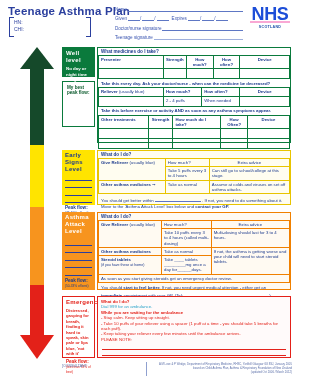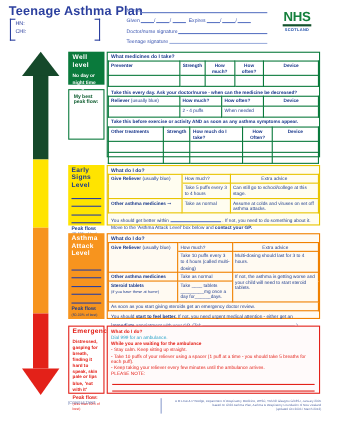--- a/index.html
+++ b/index.html
@@ -21,22 +21,22 @@
 
   .flds{position:absolute;left:115px;top:6px;width:128px;}
   .fl{display:flex;align-items:flex-end;font-size:4.6px;color:#3a55b0;
       margin-bottom:3.4px;white-space:nowrap;}
   .fl .k{flex:0 0 auto;}
   .fl .ln{flex:1 1 auto;border-bottom:.6px solid #5e77c4;height:5px;margin-left:1px;}
   .fl .ln.sh2{flex:0 0 12px;}
   .fl .ln.dot{border-bottom:.6px solid #9fb0dd;}
 
   .nhs{position:absolute;right:8px;top:6px;width:40px;text-align:center;}
-  .nhs .big{font-size:12px;font-weight:bold;color:#15803d;letter-spacing:-.3px;
-            line-height:13px;border-bottom:2px solid #14532d;display:inline-block;
+  .nhs .big{font-size:18px;font-weight:bold;color:#1d4ed8;letter-spacing:-.3px;
+            line-height:13px;border-bottom:2px solid #f9a8d4;display:inline-block;
             padding:0 1px;}
   .nhs .sub{font-size:3.6px;font-weight:bold;color:#1f4fa8;letter-spacing:.3px;
             margin-top:1px;}
 
   
   .arrowcol{position:absolute;left:20px;top:47px;width:34px;height:320px;}
   .ashaft{position:absolute;left:10px;width:14px;}
   .ahead{position:absolute;left:0;width:0;height:0;}
 
   

